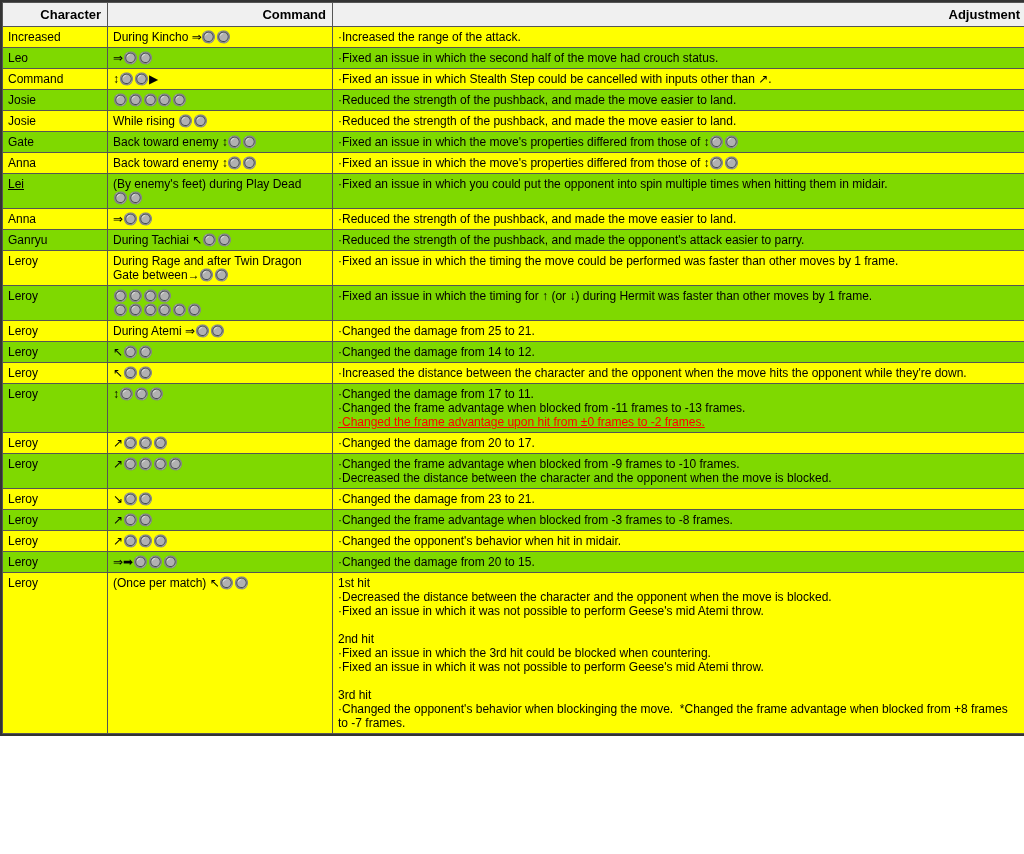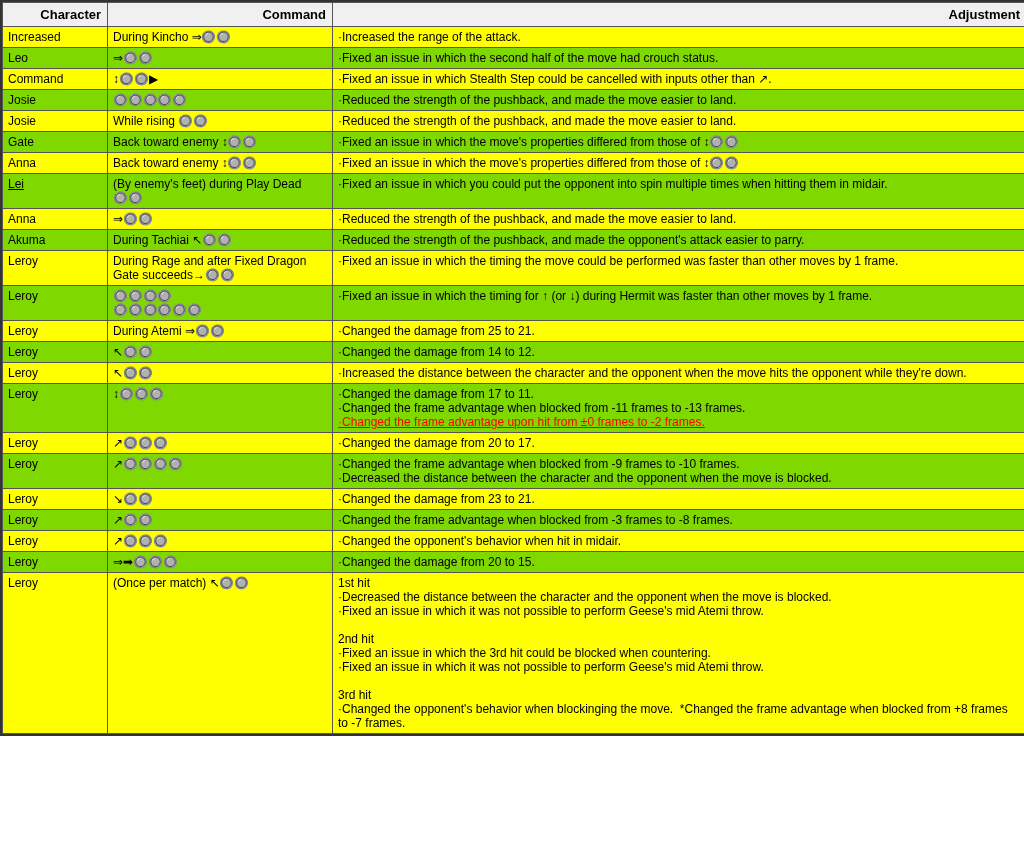--- a/index.html
+++ b/index.html
@@ -91,27 +91,27 @@
           <td style="background: rgb(127, 217, 0); font-weight: normal; font-size: 12px; text-decoration: underline;">Lei</td>
           <td style="background: rgb(127, 217, 0); font-size: 12px; white-space: pre-wrap;">(By enemy's feet) during Play Dead 🔘🔘</td>
           <td style="background: rgb(127, 217, 0); font-size: 12px; white-space: pre-wrap;">·Fixed an issue in which you could put the opponent into spin multiple times when hitting them in midair.</td>
         </tr>
         <tr>
           <td style="background: rgb(255, 255, 0); font-weight: normal; font-size: 12px;">Anna</td>
           <td style="background: rgb(255, 255, 0); font-size: 12px; white-space: pre-wrap;">⇒🔘🔘</td>
           <td style="background: rgb(255, 255, 0); font-size: 12px; white-space: pre-wrap;">·Reduced the strength of the pushback, and made the move easier to land.</td>
         </tr>
         <tr>
-          <td style="background: rgb(127, 217, 0); font-weight: normal; font-size: 12px;">Akuma</td>
+          <td style="background: rgb(127, 217, 0); font-weight: normal; font-size: 12px;">Ganryu</td>
           <td style="background: rgb(127, 217, 0); font-size: 12px; white-space: pre-wrap;">During Tachiai ↖🔘🔘</td>
           <td style="background: rgb(127, 217, 0); font-size: 12px; white-space: pre-wrap;">·Reduced the strength of the pushback, and made the opponent's attack easier to parry.</td>
         </tr>
         <tr>
           <td style="background: rgb(255, 255, 0); font-weight: normal; font-size: 12px;">Leroy</td>
-          <td style="background: rgb(255, 255, 0); font-size: 12px; white-space: pre-wrap;">During Rage and after Fixed Dragon Gate succeeds→🔘🔘</td>
+          <td style="background: rgb(255, 255, 0); font-size: 12px; white-space: pre-wrap;">During Rage and after Twin Dragon Gate between→🔘🔘</td>
           <td style="background: rgb(255, 255, 0); font-size: 12px; white-space: pre-wrap;">·Fixed an issue in which the timing the move could be performed was faster than other moves by 1 frame.</td>
         </tr>
         <tr>
           <td style="background: rgb(127, 217, 0); font-weight: normal; font-size: 12px;">Leroy</td>
           <td style="background: rgb(127, 217, 0); font-size: 12px; white-space: pre-wrap;">🔘🔘🔘🔘
 🔘🔘🔘🔘🔘🔘</td>
           <td style="background: rgb(127, 217, 0); font-size: 12px; white-space: pre-wrap;">·Fixed an issue in which the timing for ↑ (or ↓) during Hermit was faster than other moves by 1 frame.</td>
         </tr>
         <tr>
           <td style="background: rgb(255, 255, 0); font-weight: normal; font-size: 12px;">Leroy</td>

